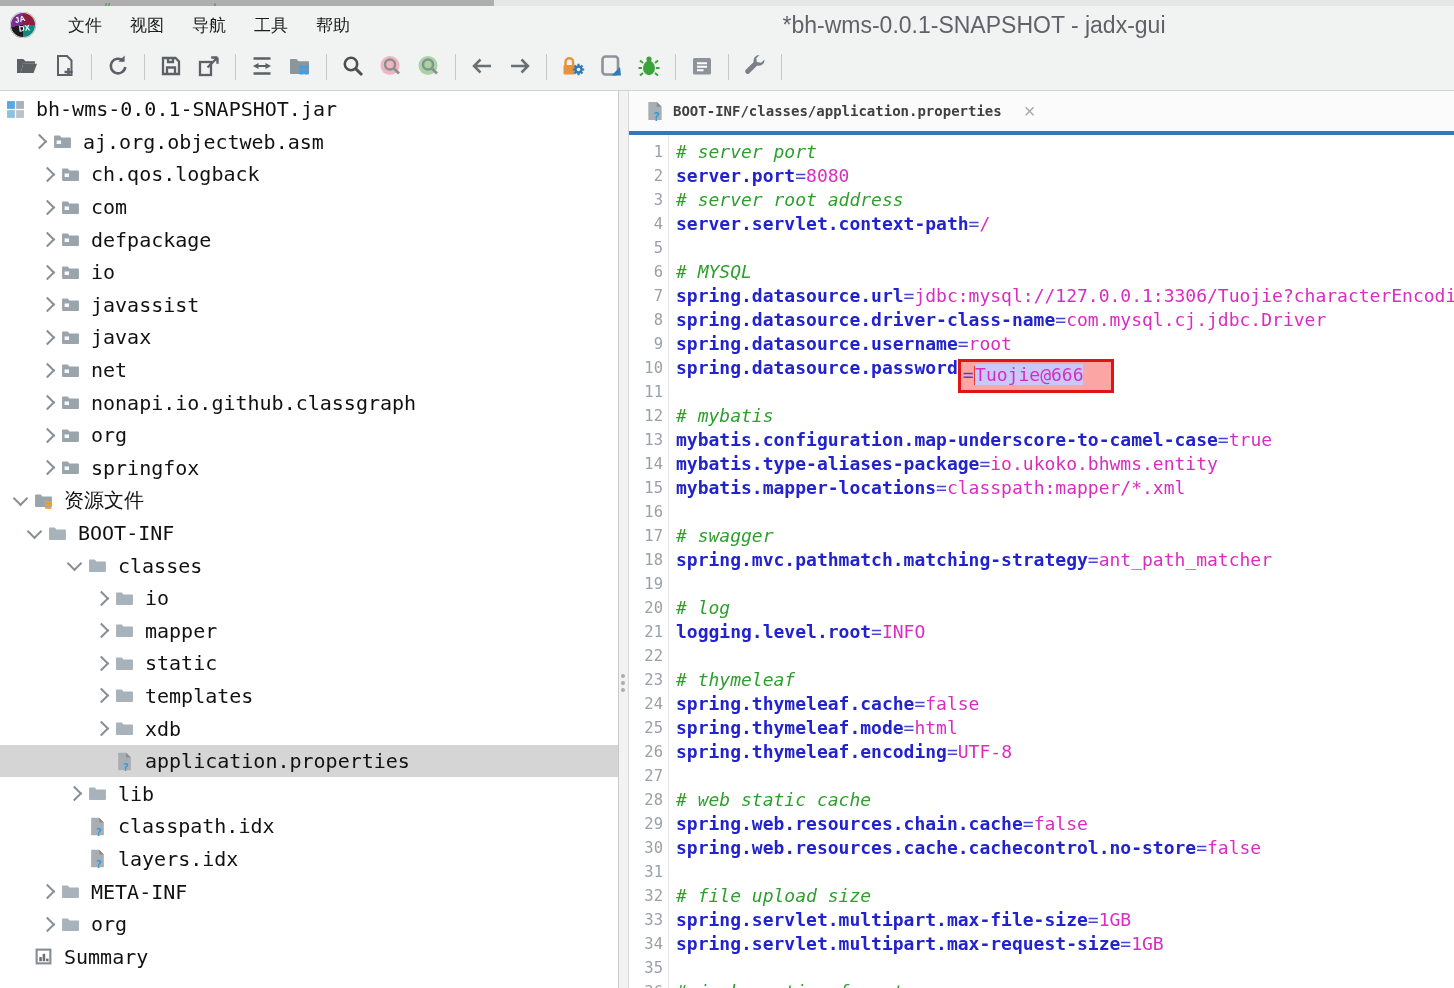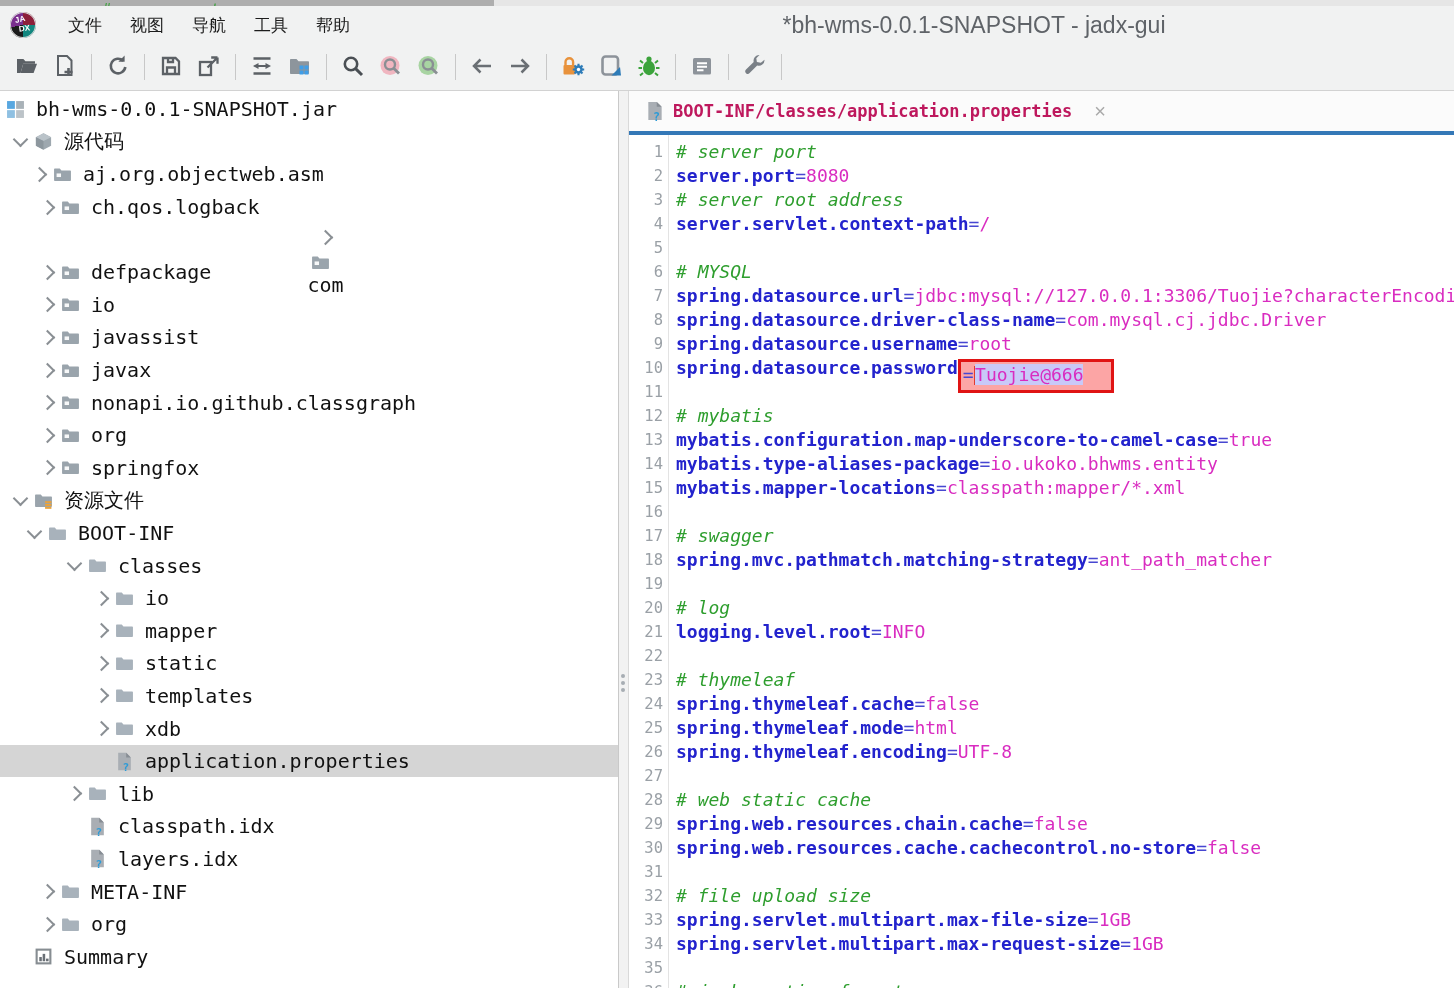--- a/index.html
+++ b/index.html
@@ -45,21 +45,21 @@
   .splitter{width:9px;flex:0 0 9px;background:#f2f2f2;border-right:1px solid #d9d9d9;position:relative;cursor:col-resize;}
   .splitter .grip{position:absolute;top:580px;left:2px;color:#9aa0a6;font-size:13px;line-height:5px;letter-spacing:0;}
   .splitter .grip div{width:4px;height:4px;border-radius:50%;background:#a7adb3;margin:3px 0;}
 
   
   .editor{flex:1 1 auto;display:flex;flex-direction:column;overflow:hidden;background:#fff;}
   .tabbar{height:40px;background:#fbfbfb;display:flex;align-items:flex-end;}
   .tab{display:flex;align-items:center;height:40px;margin-left:10px;padding:0 10px 0 6px;background:#fbfbfb;cursor:pointer;}
   .tab .ficon{width:20px;height:20px;margin-right:8px;}
   .tab .ficon svg{width:20px;height:20px;}
-  .tab-label{font-family:"DejaVu Sans Mono","Liberation Mono",monospace;font-weight:bold;font-size:17px;color:#be185d;white-space:nowrap;}
+  .tab-label{font-family:"DejaVu Sans Mono","Liberation Mono",monospace;font-weight:bold;font-size:14px;color:#404040;white-space:nowrap;}
   .tab-close{margin-left:22px;color:#a9a9a9;font-size:20px;line-height:20px;cursor:pointer;}
   .tab-underline{height:4px;background:#3478b7;flex:0 0 auto;}
 
   .code-wrap{flex:1 1 auto;display:flex;overflow:hidden;}
   .gutter{width:34px;flex:0 0 34px;text-align:right;padding:5px 5px 0 0;color:#9aa0a6;
           font-family:"DejaVu Sans Mono",monospace;font-size:15.5px;line-height:24px;border-right:1px solid #e3e3e3;}
   .code{flex:1 1 auto;padding:5px 0 0 7px;overflow:hidden;font-family:"DejaVu Sans Mono","Liberation Mono",monospace;
         font-size:18px;line-height:24px;white-space:pre;cursor:text;}
   .code-line{height:24px;}
   .t-comment{color:#2e9e2e;font-style:italic;}
@@ -221,33 +221,20 @@
         <span class="ticon">
           <svg viewBox="0 0 18 18" xmlns="http://www.w3.org/2000/svg">
             <rect x="1" y="1" width="7.4" height="7.4" fill="#58a7e0"></rect>
             <rect x="9.6" y="1" width="7.4" height="7.4" fill="#a9b2b8"></rect>
             <rect x="1" y="9.6" width="7.4" height="7.4" fill="#8fc0e2"></rect>
             <rect x="9.6" y="9.6" width="7.4" height="7.4" fill="#bcc3c8"></rect>
           </svg>
         </span>
         <span class="tlabel">bh-wms-0.0.1-SNAPSHOT.jar</span>
       </div>
-      <div class="trow" style="padding-left: 6px;">
-        <span class="tslot">
-          <i class="chev expanded"></i>
-        </span>
-        <span class="ticon">
-          <svg viewBox="0 0 18 18" xmlns="http://www.w3.org/2000/svg">
-            <path d="M9 1.2 16.2 4.9v8.2L9 16.8 1.8 13.1V4.9z" fill="#9ea8af"></path>
-            <path d="M9 1.2 16.2 4.9 9 8.6 1.8 4.9z" fill="#bac3c9"></path>
-            <path d="M9 8.6v8.2L1.8 13.1V4.9z" fill="#8d979e"></path>
-          </svg>
-        </span>
-        <span class="tlabel">源代码</span>
-      </div>
       <div class="trow" style="padding-left: 25px;">
         <span class="tslot">
           <i class="chev collapsed"></i>
         </span>
         <span class="ticon">
           <svg viewBox="0 0 18 18" xmlns="http://www.w3.org/2000/svg">
             <path d="M1 4.2c0-.5.4-.9.9-.9h4.5l1.6 1.8h8.1c.5 0 .9.4.9.9v8.3c0 .5-.4.9-.9.9H1.9c-.5 0-.9-.4-.9-.9z" fill="#9aa4ac"></path>
             <rect x="3.4" y="8" width="4.2" height="3.4" fill="#ffffff" opacity="0.92"></rect>
           </svg>
         </span>
@@ -258,21 +245,21 @@
           <i class="chev collapsed"></i>
         </span>
         <span class="ticon">
           <svg viewBox="0 0 18 18" xmlns="http://www.w3.org/2000/svg">
             <path d="M1 4.2c0-.5.4-.9.9-.9h4.5l1.6 1.8h8.1c.5 0 .9.4.9.9v8.3c0 .5-.4.9-.9.9H1.9c-.5 0-.9-.4-.9-.9z" fill="#9aa4ac"></path>
             <rect x="3.4" y="8" width="4.2" height="3.4" fill="#ffffff" opacity="0.92"></rect>
           </svg>
         </span>
         <span class="tlabel">ch.qos.logback</span>
       </div>
-      <div class="trow" style="padding-left: 33px; flex-direction: column;">
+      <div class="trow" style="padding-left: 33px;">
         <span class="tslot">
           <i class="chev collapsed"></i>
         </span>
         <span class="ticon">
           <svg viewBox="0 0 18 18" xmlns="http://www.w3.org/2000/svg">
             <path d="M1 4.2c0-.5.4-.9.9-.9h4.5l1.6 1.8h8.1c.5 0 .9.4.9.9v8.3c0 .5-.4.9-.9.9H1.9c-.5 0-.9-.4-.9-.9z" fill="#9aa4ac"></path>
             <rect x="3.4" y="8" width="4.2" height="3.4" fill="#ffffff" opacity="0.92"></rect>
           </svg>
         </span>
         <span class="tlabel">com</span>
@@ -317,20 +304,32 @@
         <span class="tslot">
           <i class="chev collapsed"></i>
         </span>
         <span class="ticon">
           <svg viewBox="0 0 18 18" xmlns="http://www.w3.org/2000/svg">
             <path d="M1 4.2c0-.5.4-.9.9-.9h4.5l1.6 1.8h8.1c.5 0 .9.4.9.9v8.3c0 .5-.4.9-.9.9H1.9c-.5 0-.9-.4-.9-.9z" fill="#9aa4ac"></path>
             <rect x="3.4" y="8" width="4.2" height="3.4" fill="#ffffff" opacity="0.92"></rect>
           </svg>
         </span>
         <span class="tlabel">javax</span>
+      </div>
+      <div class="trow" style="padding-left: 33px;">
+        <span class="tslot">
+          <i class="chev collapsed"></i>
+        </span>
+        <span class="ticon">
+          <svg viewBox="0 0 18 18" xmlns="http://www.w3.org/2000/svg">
+            <path d="M1 4.2c0-.5.4-.9.9-.9h4.5l1.6 1.8h8.1c.5 0 .9.4.9.9v8.3c0 .5-.4.9-.9.9H1.9c-.5 0-.9-.4-.9-.9z" fill="#9aa4ac"></path>
+            <rect x="3.4" y="8" width="4.2" height="3.4" fill="#ffffff" opacity="0.92"></rect>
+          </svg>
+        </span>
+        <span class="tlabel">net</span>
       </div>
       <div class="trow" style="padding-left: 33px;">
         <span class="tslot">
           <i class="chev collapsed"></i>
         </span>
         <span class="ticon">
           <svg viewBox="0 0 18 18" xmlns="http://www.w3.org/2000/svg">
             <path d="M1 4.2c0-.5.4-.9.9-.9h4.5l1.6 1.8h8.1c.5 0 .9.4.9.9v8.3c0 .5-.4.9-.9.9H1.9c-.5 0-.9-.4-.9-.9z" fill="#9aa4ac"></path>
             <rect x="3.4" y="8" width="4.2" height="3.4" fill="#ffffff" opacity="0.92"></rect>
           </svg>

